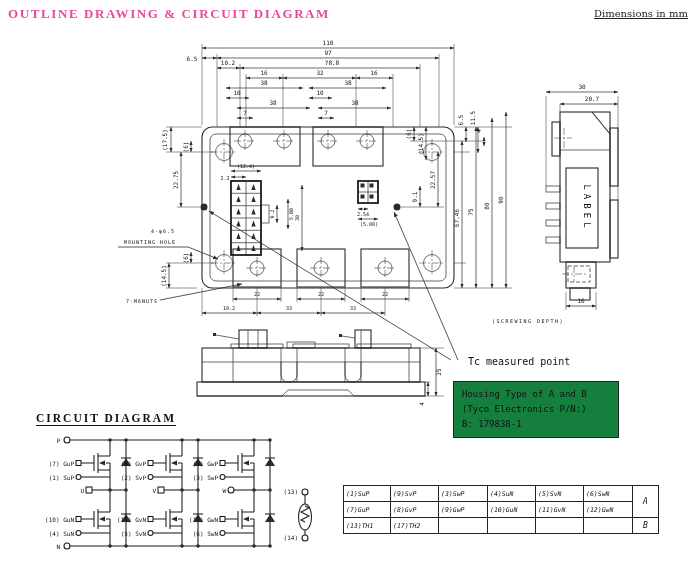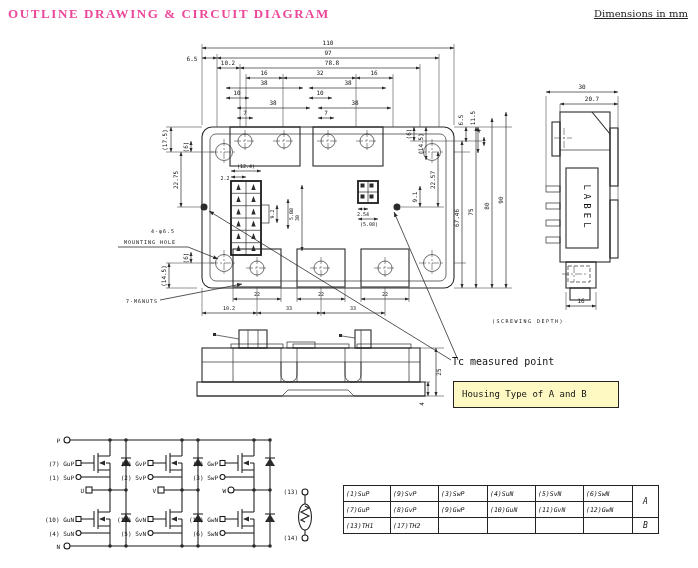--- a/index.html
+++ b/index.html
@@ -1,23 +1,23 @@
 <!DOCTYPE html>
 <html><head>
 <meta charset="utf-8">
 <style>
   html,body{margin:0;padding:0;background:#fff;}
   #page{position:relative;width:698px;height:568px;background:#fff;overflow:hidden;
         font-family:"DejaVu Sans Mono",monospace;color:#111;}
   .abs{position:absolute;}
   #title{left:8px;top:6px;font:bold 13px "Liberation Serif",serif;letter-spacing:1.6px;color:#ec4899;}
   #units{left:594px;top:8px;font:10px "DejaVu Serif",serif;color:#222;text-decoration:underline;}
-  #tc-note{left:452px;top:356px;font:10px "DejaVu Sans Mono",monospace;}
+  #tc-note{left:468px;top:356px;font:10px "DejaVu Sans Mono",monospace;}
   #housing{left:453px;top:381px;width:148px;border:1px solid #222;padding:5px 8px;
-           font:9px "DejaVu Sans Mono",monospace;line-height:1.65;background:#fef9c3;}
+           font:9px "DejaVu Sans Mono",monospace;line-height:1.65;background:#15803d;}
   #cd-head{left:36px;top:412px;font:bold 11.5px "Liberation Serif",serif;letter-spacing:2px;
            border-bottom:1px solid #111;padding-bottom:1px;}
   #pin-table{left:343px;top:485px;border-collapse:collapse;table-layout:fixed;width:315px;
              font:6.5px "DejaVu Sans Mono",monospace;}
   #pin-table td{border:1px solid #222;height:15px;padding:0 2px;white-space:nowrap;overflow:hidden;font-style:italic;}
   #pin-table td.grp{text-align:center;font-size:8px;}
   svg{position:absolute;left:0;top:0;}
   .ln{stroke:#2b2b2b;fill:none;stroke-width:1.1;}
   .thk{stroke:#1c1c1c;fill:none;stroke-width:1.8;}
   .tn{stroke:#2b2b2b;fill:none;stroke-width:.7;}
@@ -390,22 +390,25 @@
     </g>
   </g>
 </svg>
 
 <div class="abs" id="title">OUTLINE DRAWING &amp; CIRCUIT DIAGRAM</div>
 <div class="abs" id="units">Dimensions in mm</div>
 <div class="abs" id="tc-note">Tc measured point</div>
 
 <div class="abs" id="housing">
   <div>Housing Type of A and B</div>
+  <div>(Tyco Electronics P/N:)</div>
+  <div>B: 179838-1</div>
 </div>
 
+<div class="abs" id="cd-head">CIRCUIT DIAGRAM</div>
 
 <table class="abs" id="pin-table">
   <colgroup>
         <col style="width:47px">
         <col style="width:48px">
         <col style="width:49px">
         <col style="width:48px">
         <col style="width:48px">
         <col style="width:49px">
         <col style="width:26px">

